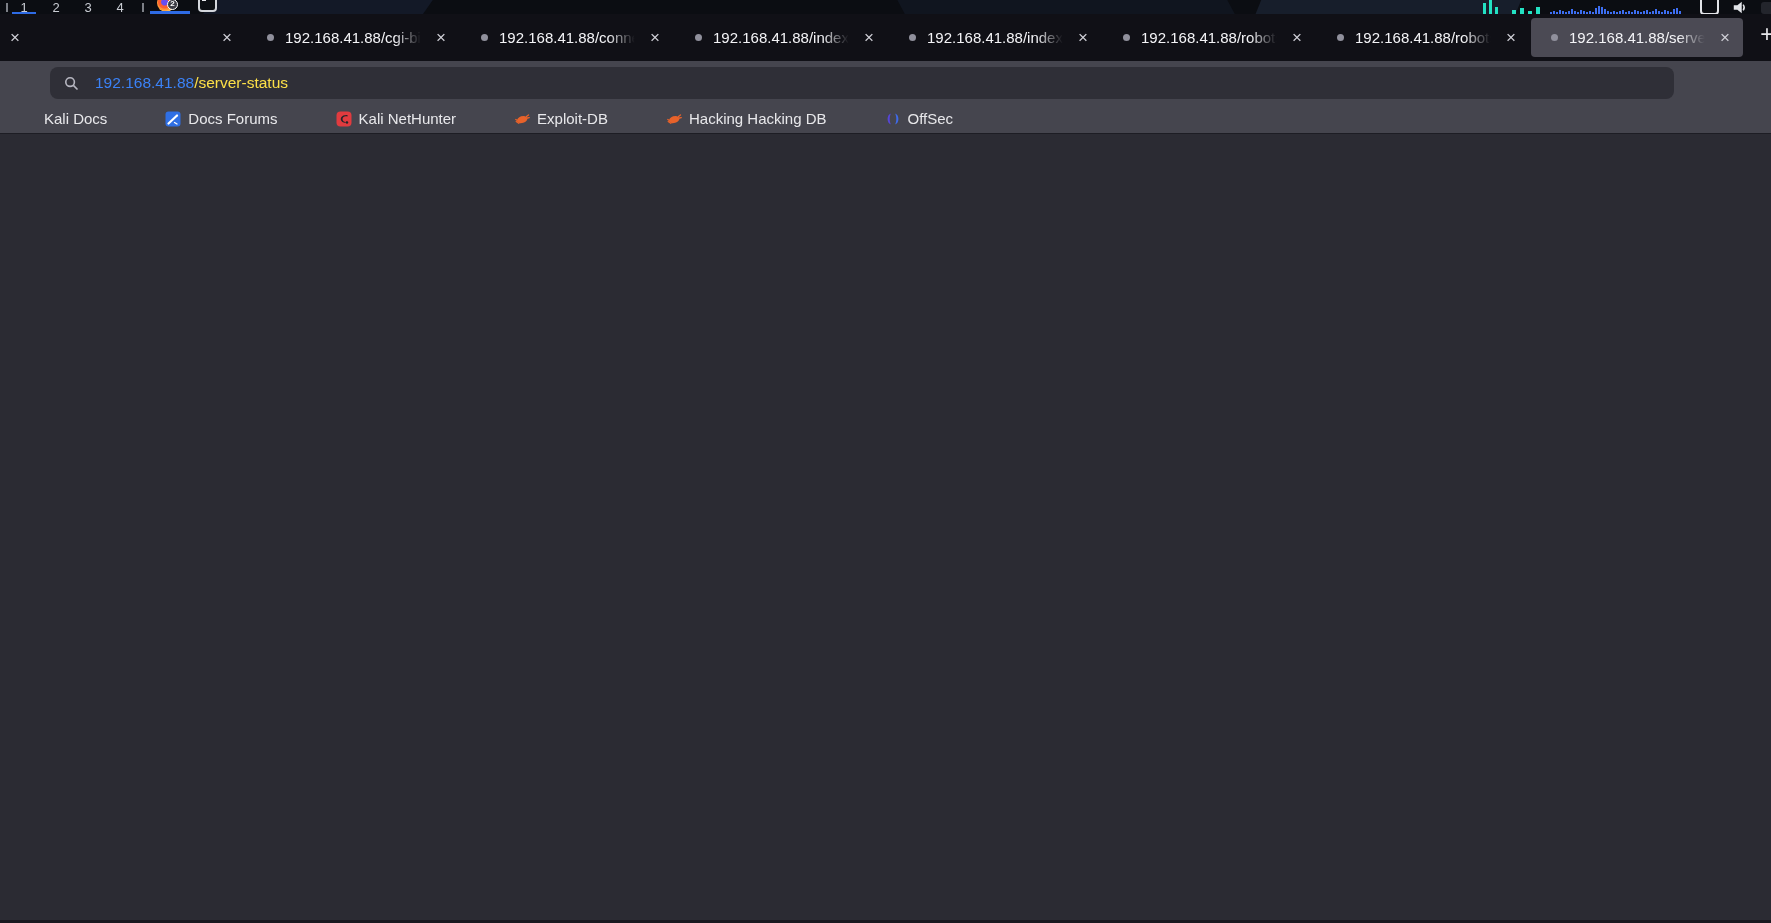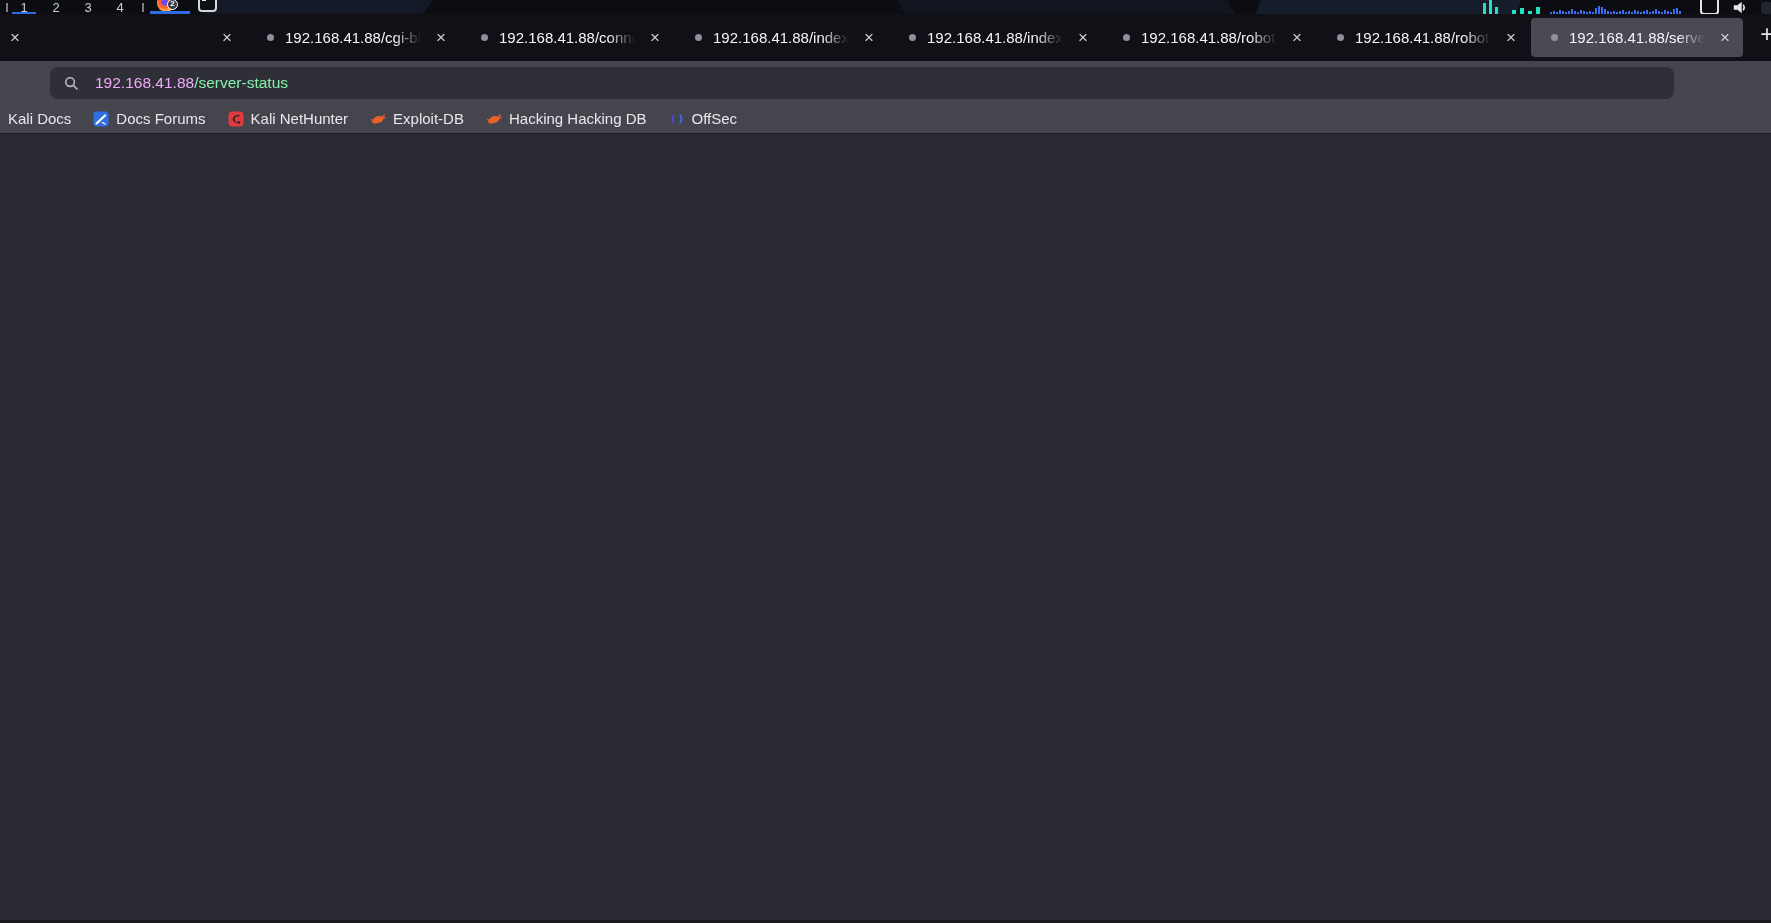--- a/index.html
+++ b/index.html
@@ -69,27 +69,27 @@
       width:20px; text-align:center; border-radius:3px; }
   .newtab-btn { color:#e6e6ea; font-size:23px; line-height:23px; width:30px; height:30px;
       text-align:center; margin-left:8px; border-radius:4px; flex:none; }
 
   
   .navbar { position:absolute; top:61px; left:0; width:1771px; height:43px; background:#45454e; }
   .urlbar { position:absolute; left:50px; top:6px; width:1624px; height:32px; background:#2f2f37;
       border-radius:8px; display:flex; align-items:center; padding:0 14px; }
   .urlbar svg { flex:none; margin-right:16px; }
   .url-text { font-size:15.5px; white-space:nowrap; }
-  .url-domain { color:#f0abfc; }
-  .url-path { color:#86efac; }
+  .url-domain { color:#3b82f6; }
+  .url-path { color:#fde047; }
 
   
   .bookmarksbar { position:absolute; top:104px; left:0; width:1771px; height:30px; background:#45454e;
       display:flex; align-items:center; padding-left:8px; border-bottom:1px solid #1d1d24; }
-  .bookmark { display:flex; align-items:center; margin-right:22px; height:24px; border-radius:3px; }
+  .bookmark { display:flex; align-items:center; margin-right:22px; height:24px; border-radius:3px;margin-left:36px; }
   .bookmark .bm-icon { width:16px; height:16px; flex:none; margin-right:7px; display:flex;
       align-items:center; justify-content:center; }
   .bookmark .bm-label { color:#e8e8eb; font-size:15px; white-space:nowrap; }
 
   
   .content { position:absolute; top:135px; left:0; width:1771px; height:786px; background:#2b2b33; }
   .bottom-edge { position:absolute; bottom:0; left:0; width:1771px; height:3px; background:#191920; }
 </style>
 </head>
 <body>

